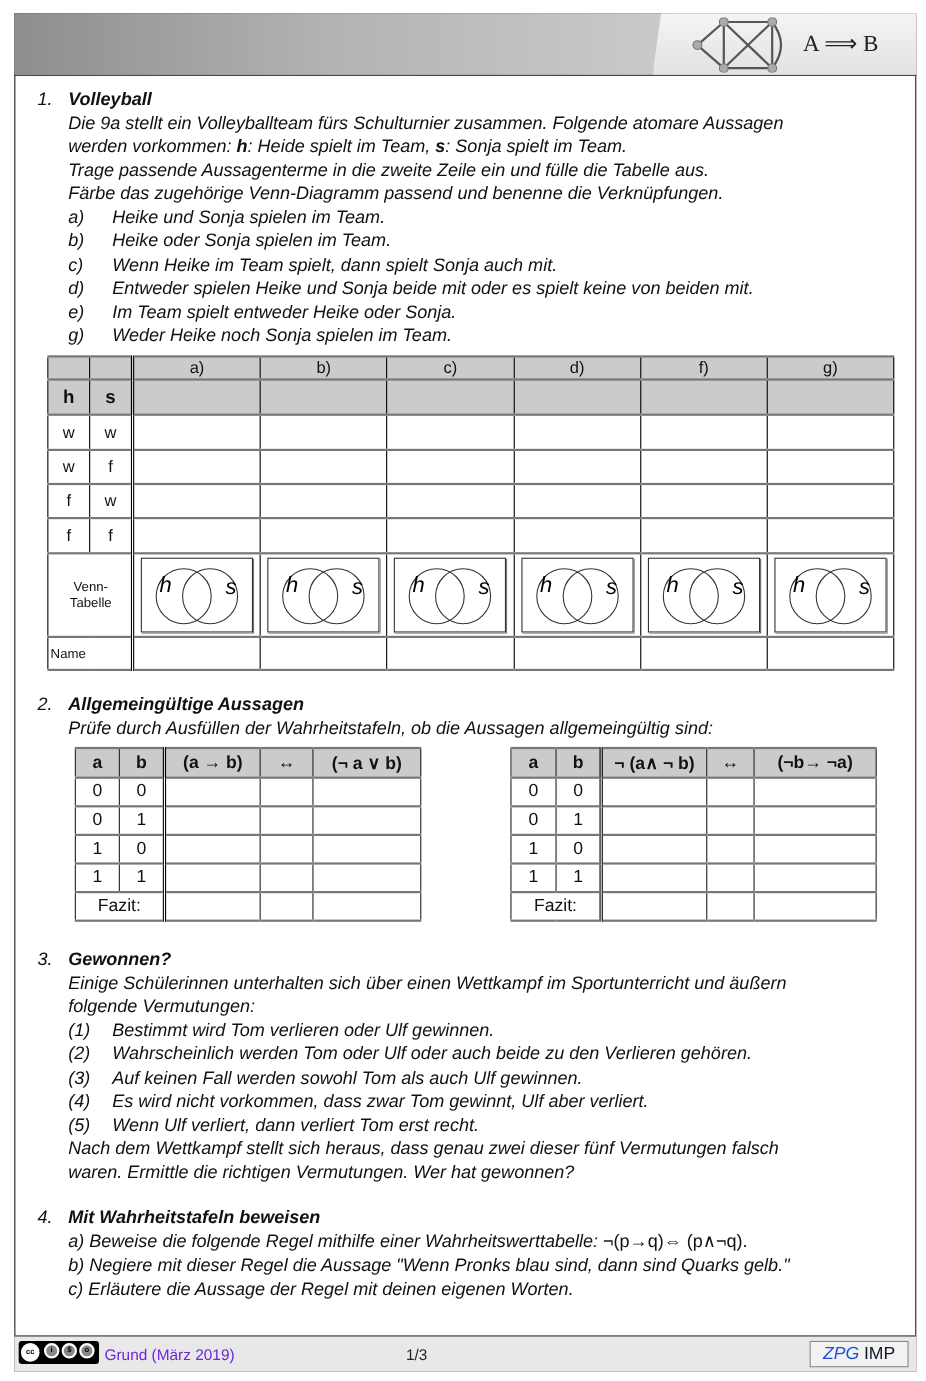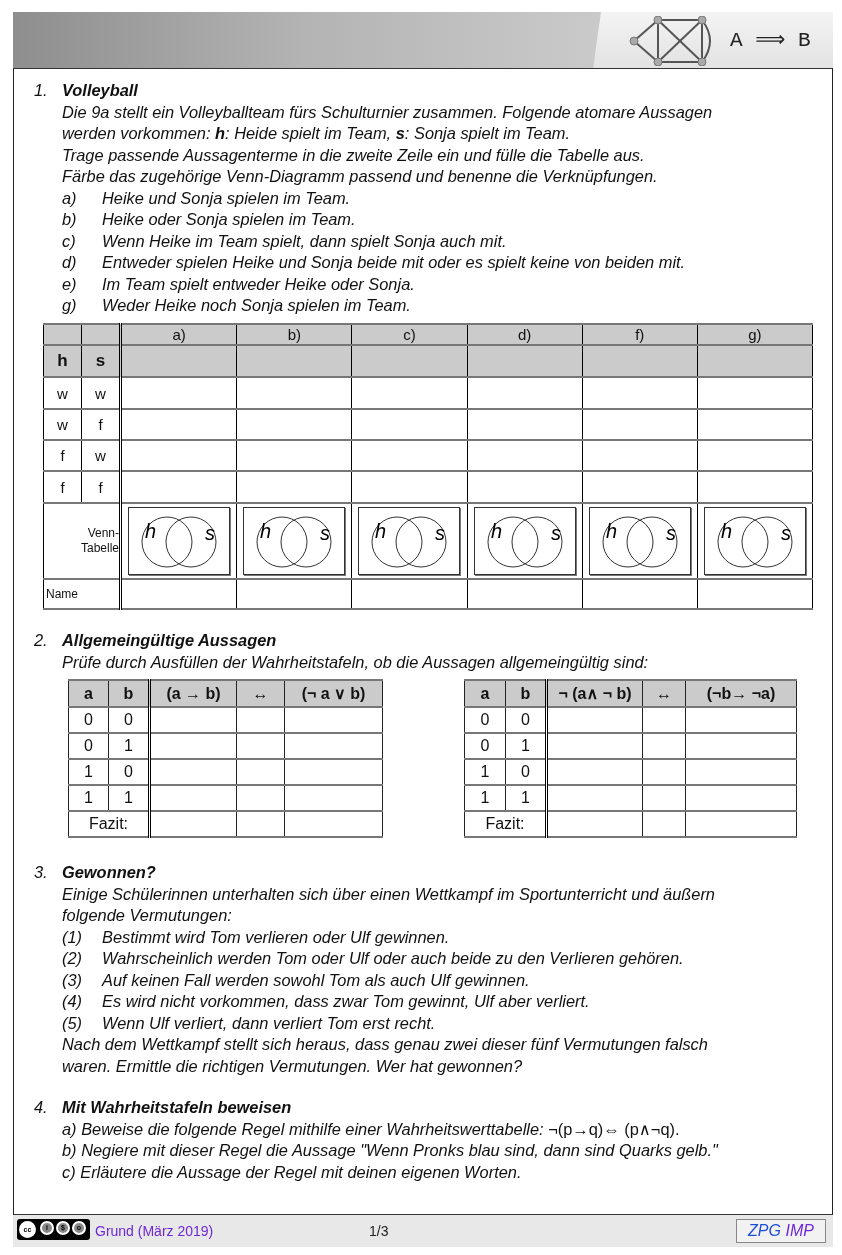--- a/index.html
+++ b/index.html
@@ -10,21 +10,21 @@
 
   .header { position: absolute; left: 13px; top: 12px; width: 820px; height: 57px;
     background: linear-gradient(to right, #8e8e8e 0%, #b3b3b3 35%, #c9c9c9 70%, #d2d2d2 100%);
     border-bottom: 1px solid #333; overflow: hidden; }
   .header-title { position: absolute; left: 10px; top: 12px; font-size: 27px; font-weight: bold; color: #222;
     letter-spacing: 2px; font-variant: small-caps; }
   .header-right { position: absolute; right: 0; top: 0; width: 240px; height: 57px;
     background: linear-gradient(to bottom, #f4f4f4, #e2e2e2); border-left: 1px solid #ddd;
     clip-path: polygon(8px 0, 100% 0, 100% 100%, 0 100%); }
   .header-graph { position: absolute; left: 34px; top: 4px; }
-  .header-formula { position: absolute; left: 136px; top: 15px; font-family: Liberation Mono, monospace; font-size: 21px; color: #222; }
+  .header-formula { position: absolute; left: 136px; top: 15px; font-family: Liberation Serif, serif; font-size: 21px; color: #222; }
 
   .content { position: absolute; left: 34px; top: 80px; width: 790px; font-style: italic; font-size: 16.4px; line-height: 21.5px; }
   .task { position: relative; padding-left: 28px; }
   .task-num { position: absolute; left: 0; top: 0; }
   .task-title { font-weight: bold; }
   .sub { position: relative; padding-left: 68px; }
   .sub-label { position: absolute; left: 28px; }
 
   table { border-collapse: collapse; font-style: normal; }
   .t1 { position: absolute; left: 43px; top: 323px; width: 770px; font-size: 15px; }
@@ -37,21 +37,21 @@
   .tt td { border-left: 1px solid #222; border-right: 1px solid #222; border-top: 2px solid #777; border-bottom: 2px solid #777; text-align: center; height: 26px; padding: 0; }
   .tt .hdr td { background: #cbcbcb; font-weight: bold; height: 27px; }
 
   .footer { position: absolute; left: 13px; top: 1214px; width: 820px; height: 33px; background: #e8e8e8; border-top: 1px solid #333; }
   .cc { position: absolute; left: 4px; top: 4px; width: 73px; height: 21px; background: #000; border-radius: 3px; color: #fff; font-size: 9px; }
   .cc-circle { position: absolute; top: 2px; width: 14px; height: 14px; border-radius: 50%; border: 2px solid #fff; background: #888; font-size: 7px; line-height: 10px; text-align: center; font-weight: bold; color: #000; }
   .footer-author { position: absolute; left: 82px; top: 8px; font-size: 14px; color: #6d28d9; }
   .footer-page { position: absolute; left: 356px; top: 8px; font-size: 14px; color: #222; }
   .footer-logo { position: absolute; right: 7px; top: 4px; width: 90px; height: 24px; border: 1px solid #888; background: #f2f2f2; font-size: 16px; text-align: center; line-height: 22px; }
   .zpg { color: #1d4ed8; font-style: italic; }
-  .imp { color: #6d28d9; font-style: italic; }
+  .imp { color: #0f172a; }
 </style>
 </head>
 <body>
 
 <div class="page-frame"></div>
 
 <div class="header">
   <div class="header-right">
     <svg class="header-graph" width="86" height="50" viewBox="0 0 86 50">
       <g stroke="#555" stroke-width="2" fill="none">
@@ -160,21 +160,21 @@
     <td>f</td>
         <td class="dbl">f</td>
     <td></td>
         <td></td>
         <td></td>
         <td></td>
         <td></td>
         <td></td>
   </tr>
   <tr style="height:76px">
-    <td colspan="2" class="dbl" style="text-align:right;font-size:12px;padding-left:2px;line-height:15px"><span>Venn-</span><br><span>Tabelle</span></td>
+    <td colspan="2" class="dbl" style="text-align:center;font-size:12px;padding-left:2px;line-height:15px"><span>Venn-</span><br><span>Tabelle</span></td>
     <td>
           <div class="venn-box venn"><svg width="100" height="66" viewBox="0 0 100 66">
               <circle cx="38" cy="34" r="25" fill="none" stroke="#333" stroke-width="1"></circle>
               <circle cx="62" cy="34" r="25" fill="none" stroke="#333" stroke-width="1"></circle>
               <text x="16" y="30" font-family="Liberation Sans, sans-serif" font-style="italic" font-size="20">h</text>
               <text x="76" y="32" font-family="Liberation Sans, sans-serif" font-style="italic" font-size="20">s</text>
             </svg></div>
         </td>
     <td>
           <div class="venn-box venn"><svg width="100" height="66" viewBox="0 0 100 66">

